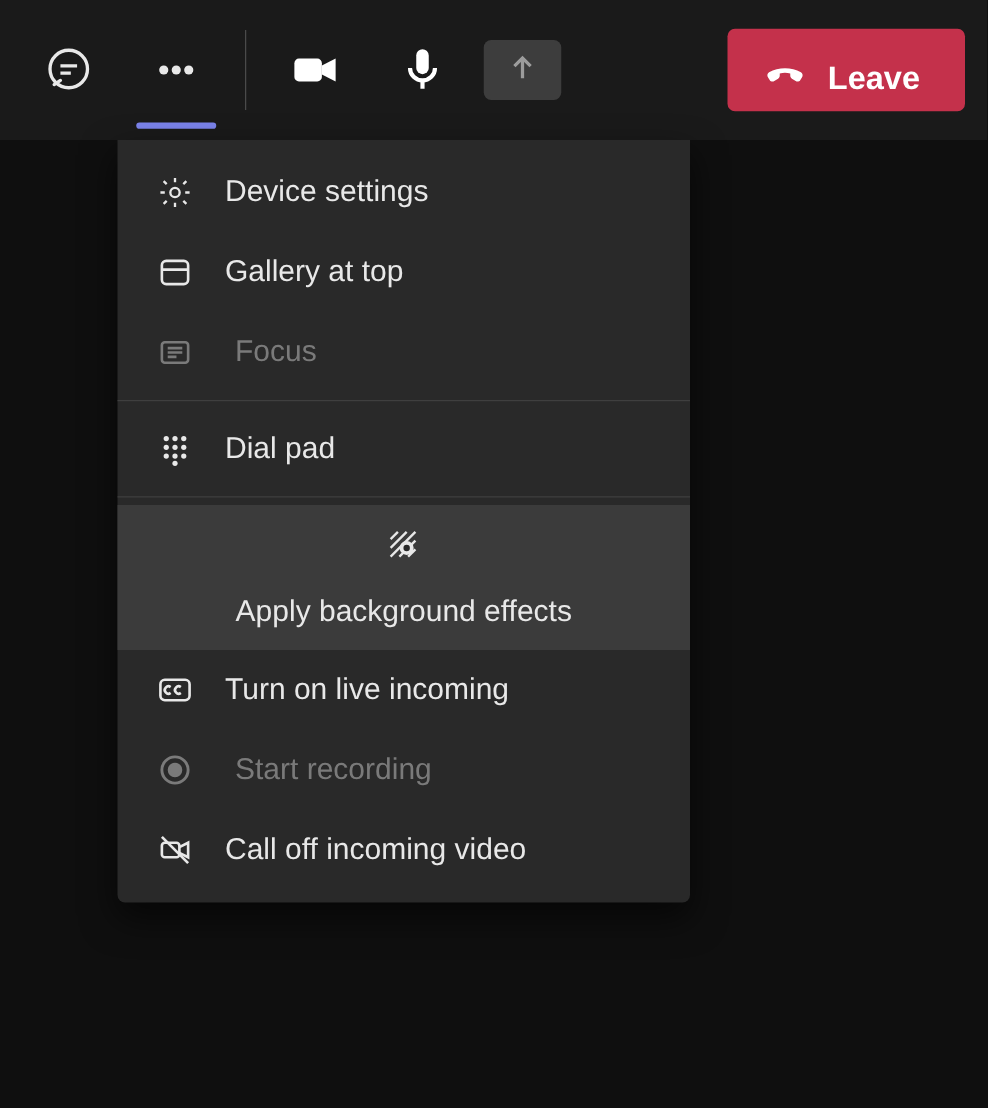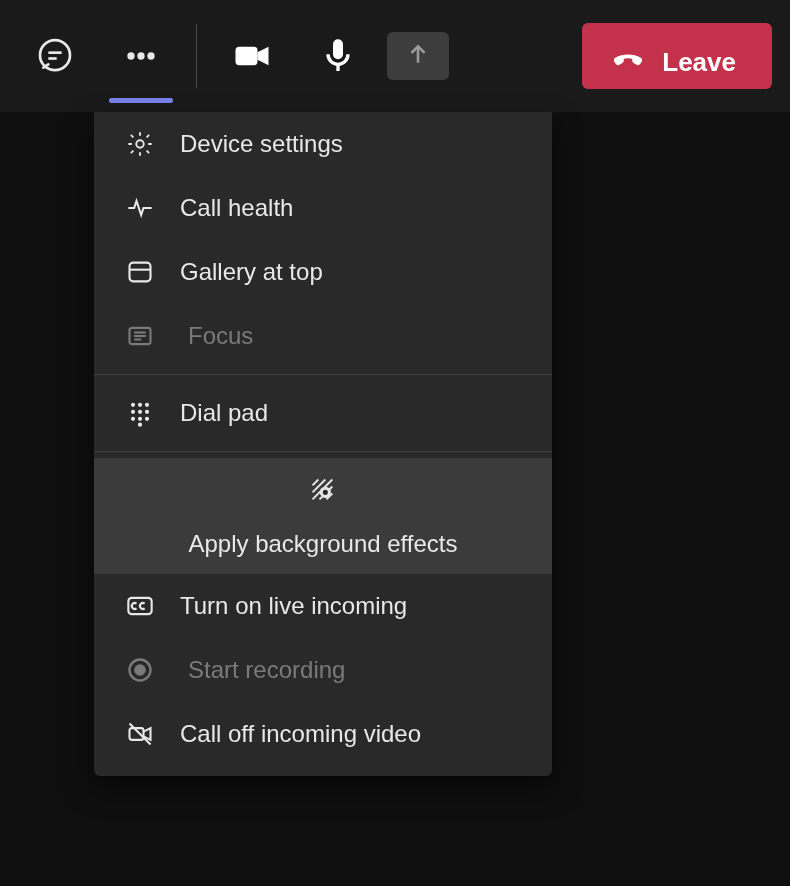--- a/index.html
+++ b/index.html
@@ -72,21 +72,21 @@
   .leave-btn svg { flex: 0 0 auto; }
 
   .dropdown {
     position: absolute;
     left: 94px;
     top: 112px;
     width: 458px;
     background: #292929;
     border-radius: 0 0 6px 6px;
     box-shadow: 0 12px 28px rgba(0,0,0,0.6);
-    padding-top: 0;
+    padding-top: 10px;
     padding-bottom: 10px;
   }
   .menu-item {
     display: flex;
     align-items: center;
     gap: 24px;
     padding: 16px 30px;
     font-size: 24px;
     color: #e8e8e8;
   }
@@ -177,28 +177,20 @@
   <div class="menu-item">
     <span class="mi-icon">
       <svg width="28" height="28" viewBox="0 0 24 24" fill="none" stroke="#e8e8e8" stroke-width="1.6">
         <circle cx="12" cy="12" r="3.2"></circle>
         <path d="M12 2v3M12 19v3M4.2 4.2l2.1 2.1M17.7 17.7l2.1 2.1M2 12h3M19 12h3M4.2 19.8l2.1-2.1M17.7 6.3l2.1-2.1"></path>
       </svg>
     </span>
     <span>Device settings</span>
   </div>
 
-  <div class="menu-item">
-    <span class="mi-icon">
-      <svg width="28" height="28" viewBox="0 0 24 24" fill="none" stroke="#e8e8e8" stroke-width="1.8">
-        <polyline points="2,12 7,12 9,6 13,18 15,12 22,12"></polyline>
-      </svg>
-    </span>
-    <span>Call health</span>
-  </div>
 
   <div class="menu-item">
     <span class="mi-icon">
       <svg width="28" height="28" viewBox="0 0 24 24" fill="none" stroke="#e8e8e8" stroke-width="1.8">
         <rect x="3" y="4" width="18" height="16" rx="3"></rect>
         <line x1="3" y1="10" x2="21" y2="10"></line>
       </svg>
     </span>
     <span>Gallery at top</span>
   </div>

